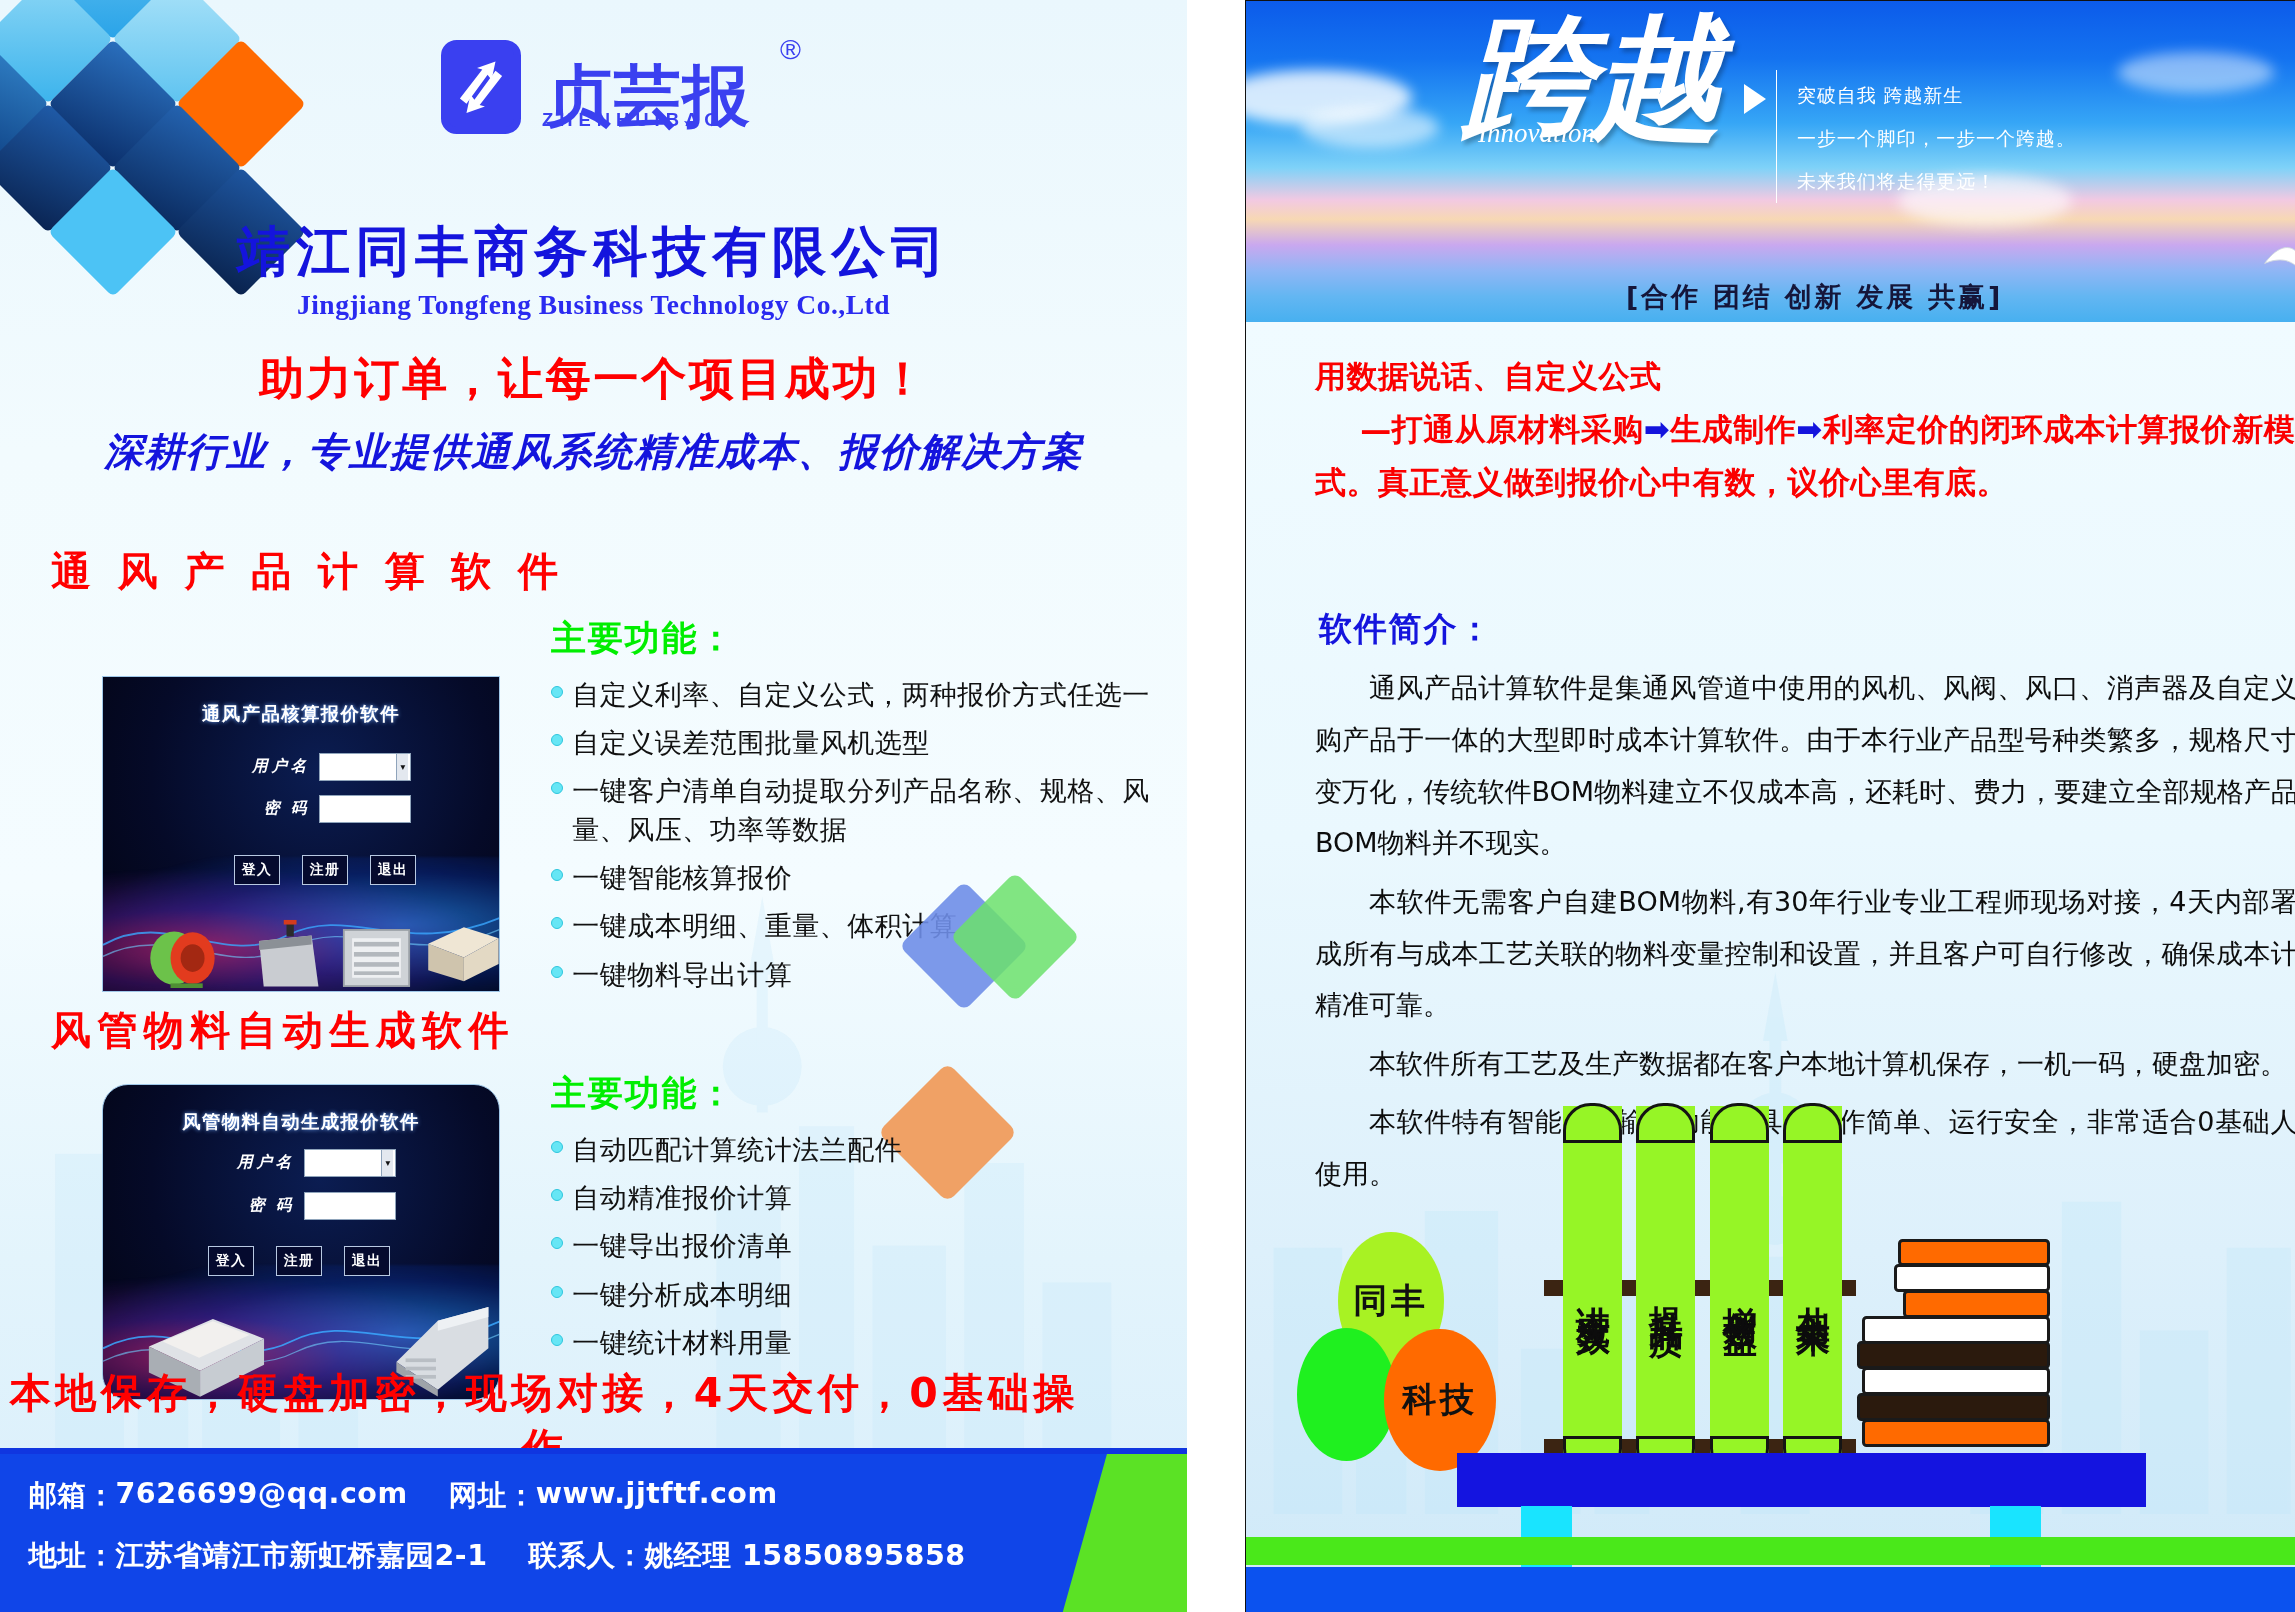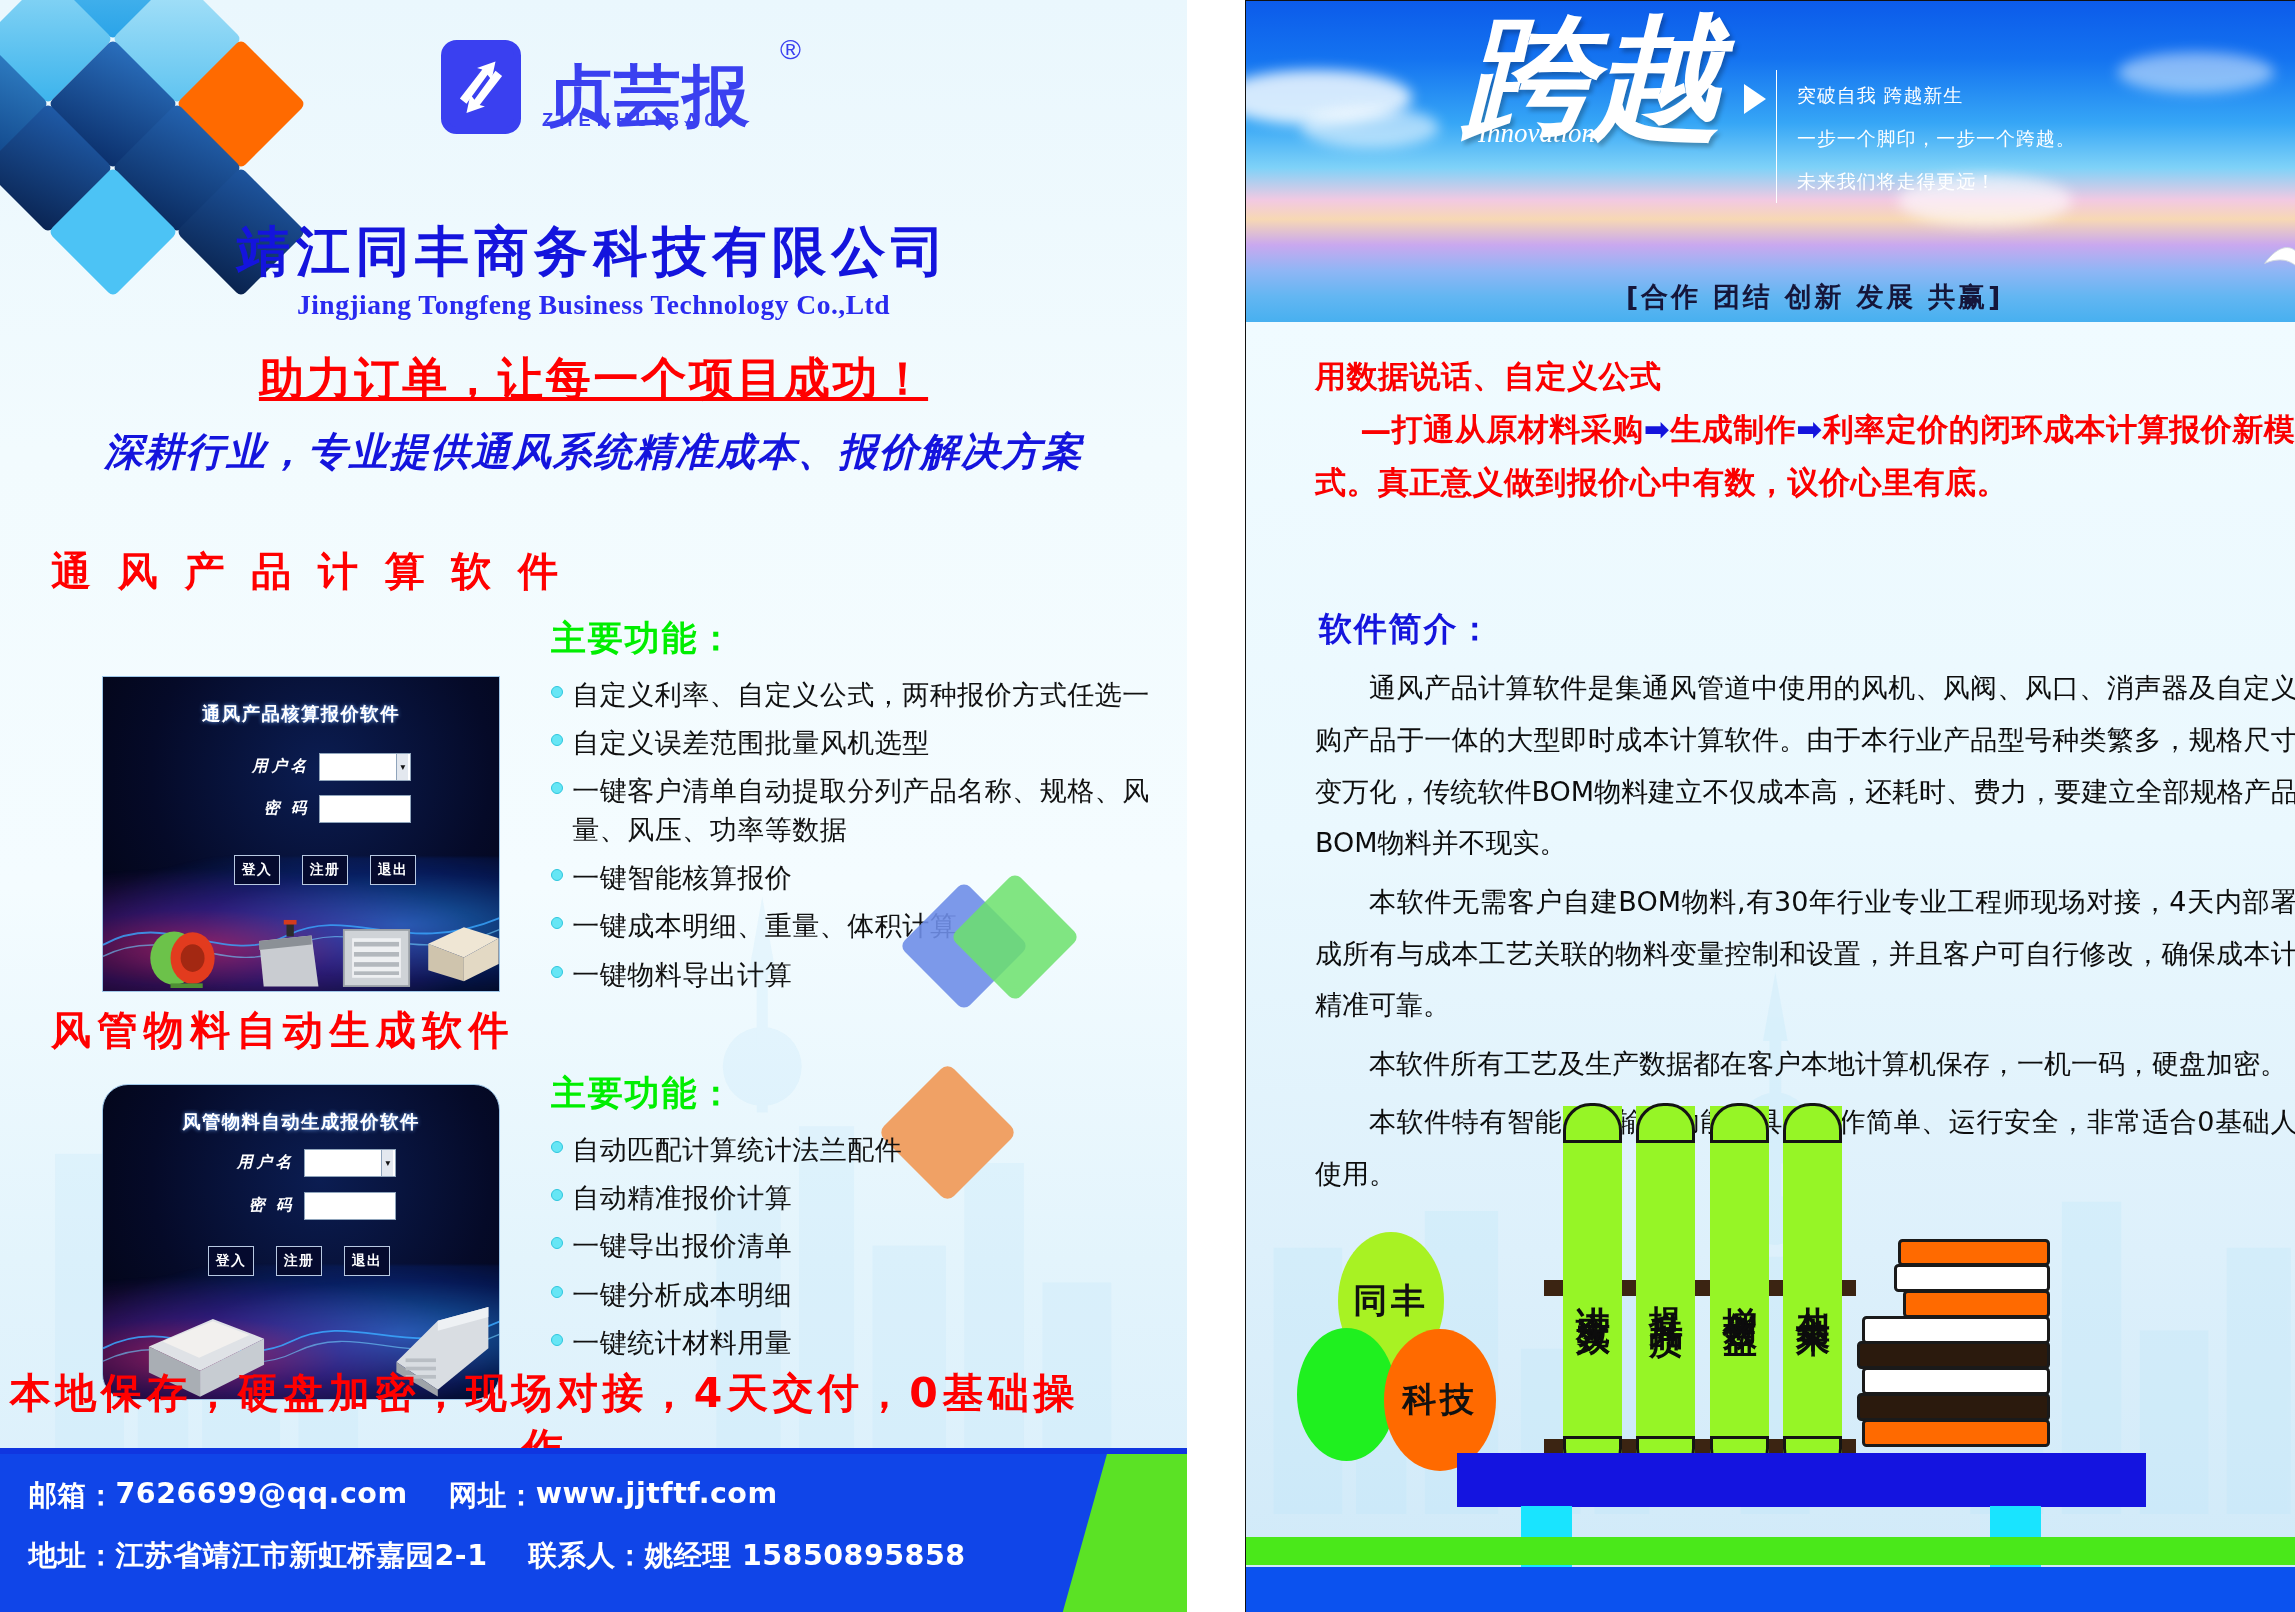--- a/index.html
+++ b/index.html
@@ -46,21 +46,20 @@
   }
   .company-en{
     position:absolute; left:0; top:289px; width:1187px; text-align:center;
     font-size:27.5px; font-weight:bold; color:#2a2af0; letter-spacing:0.5px;
     font-family:"Liberation Serif",serif;
   }
   .slogan-red{
     position:absolute; left:0; top:349px; width:1187px; text-align:center;
     font-size:45px; font-weight:bold; color:#ff0000; letter-spacing:2.8px;
     font-family:"DejaVu Sans",sans-serif;
-    text-decoration:underline;
   }
   .slogan-blue{
     position:absolute; left:0; top:425px; width:1187px; text-align:center;
     font-size:39px; font-weight:bold; color:#1414dd; letter-spacing:1.8px;
     font-style:italic; font-family:"Liberation Serif",serif;
   }
 
   .sec-title{
     position:absolute; font-size:40px; font-weight:bold; color:#ff0000;
     letter-spacing:6.4px; font-family:"DejaVu Sans",sans-serif;

